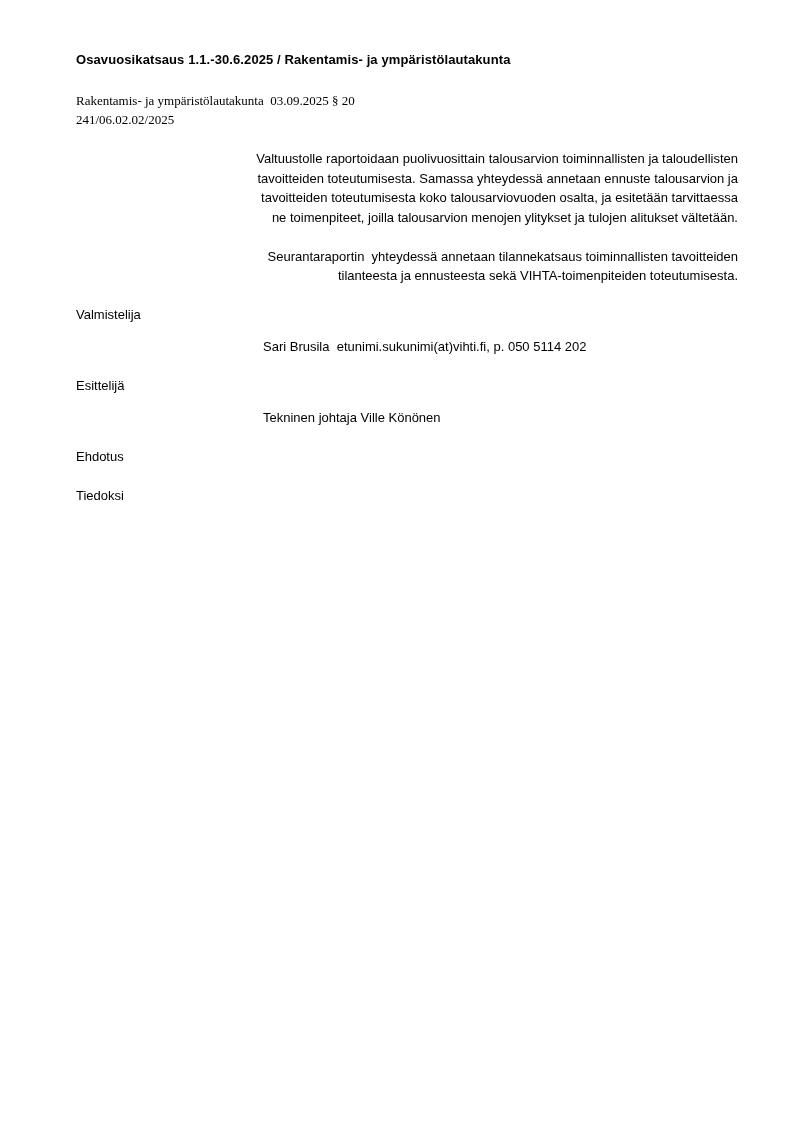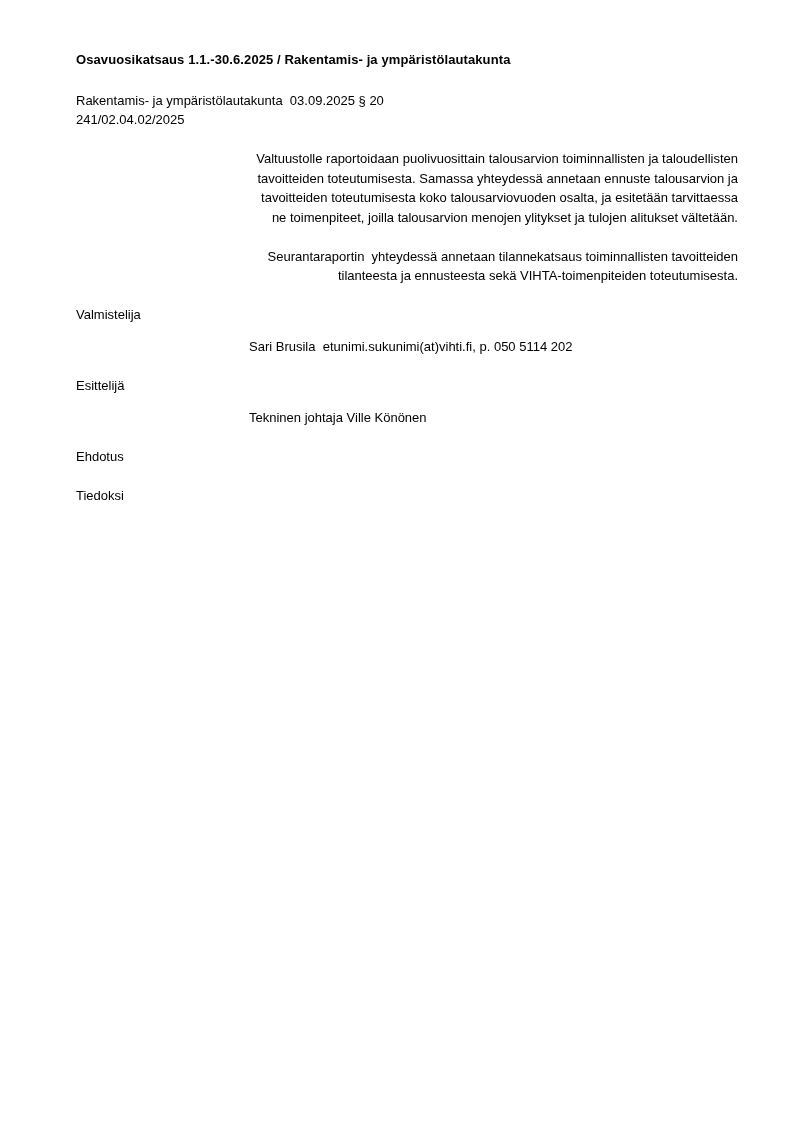--- a/index.html
+++ b/index.html
@@ -25,51 +25,53 @@
     font-weight: 700;
     margin: 0 0 21px 0;
     white-space: pre-wrap;
     letter-spacing: 0.1px;
   }
   .meta-block {
     margin: 0 0 19.5px 0;
   }
   .meta-line {
     white-space: pre-wrap;
+    font-family: Liberation Serif, serif;
   }
   .indent-para {
     margin: 0 0 19.5px 173px;
     max-width: 492px;
     white-space: pre-wrap;
     text-align: right;
   }
   .kv-row {
     display: grid;
     grid-template-columns: 173px 1fr;
     margin: 0 0 19.5px 0;
+    gap: 14px;
   }
   .kv-label {
     white-space: pre-wrap;
   }
   .kv-value {
     max-width: 492px;
     white-space: pre-wrap;
     margin-top: 32px;
   }
 </style>
 </head>
 <body>
 
 <div class="page">
 
   <h1 class="doc-title">Osavuosikatsaus 1.1.-30.6.2025 / Rakentamis- ja ympäristölautakunta</h1>
 
   <div class="meta-block">
     <div class="meta-line">Rakentamis- ja ympäristölautakunta  03.09.2025 § 20</div>
-    <div class="meta-line">241/02.04.02/2025</div>
+    <div class="meta-line">241/06.02.02/2025</div>
   </div>
 
   <div>
     <p class="indent-para">Valtuustolle raportoidaan puolivuosittain talousarvion toiminnallisten ja taloudellisten tavoitteiden toteutumisesta. Samassa yhteydessä annetaan ennuste talousarvion ja tavoitteiden toteutumisesta koko talousarviovuoden osalta, ja esitetään tarvittaessa ne toimenpiteet, joilla talousarvion menojen ylitykset ja tulojen alitukset vältetään.</p>
     <p class="indent-para">Seurantaraportin  yhteydessä annetaan tilannekatsaus toiminnallisten tavoitteiden tilanteesta ja ennusteesta sekä VIHTA-toimenpiteiden toteutumisesta.</p>
   </div>
 
   <div class="kv-row">
     <div class="kv-label">Valmistelija</div>
     <div class="kv-value">Sari Brusila  etunimi.sukunimi(at)vihti.fi, p. 050 5114 202</div>

